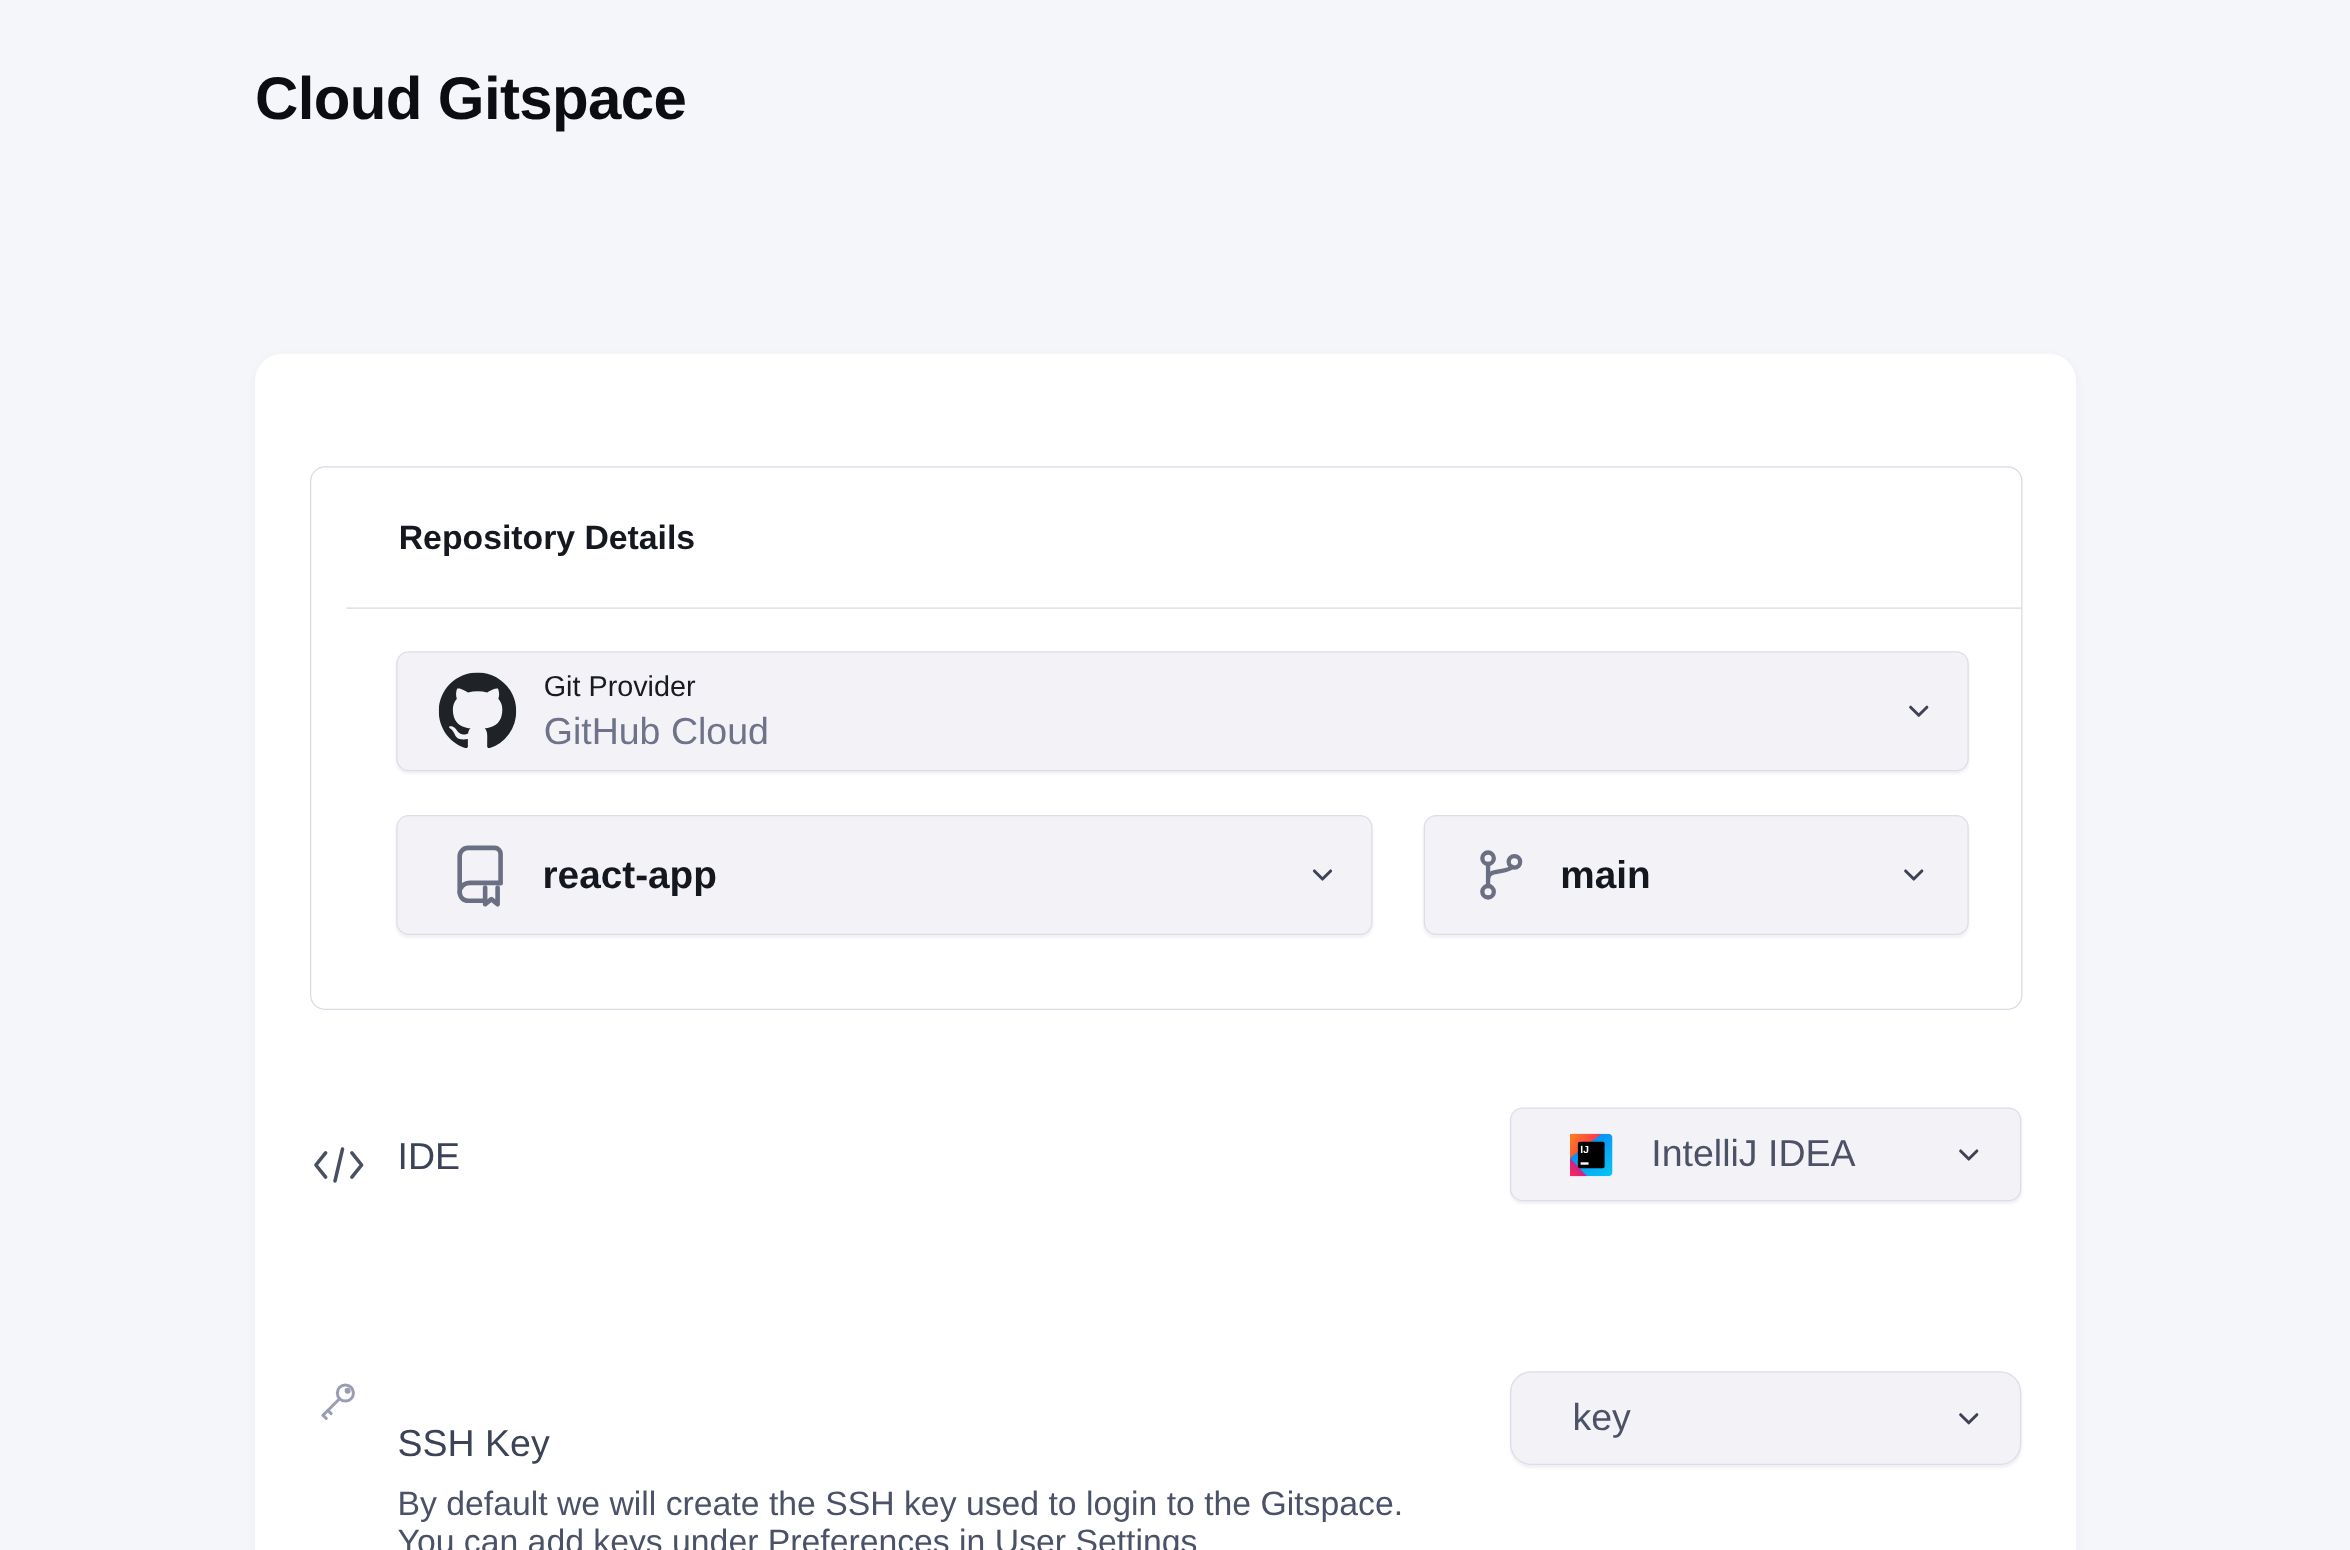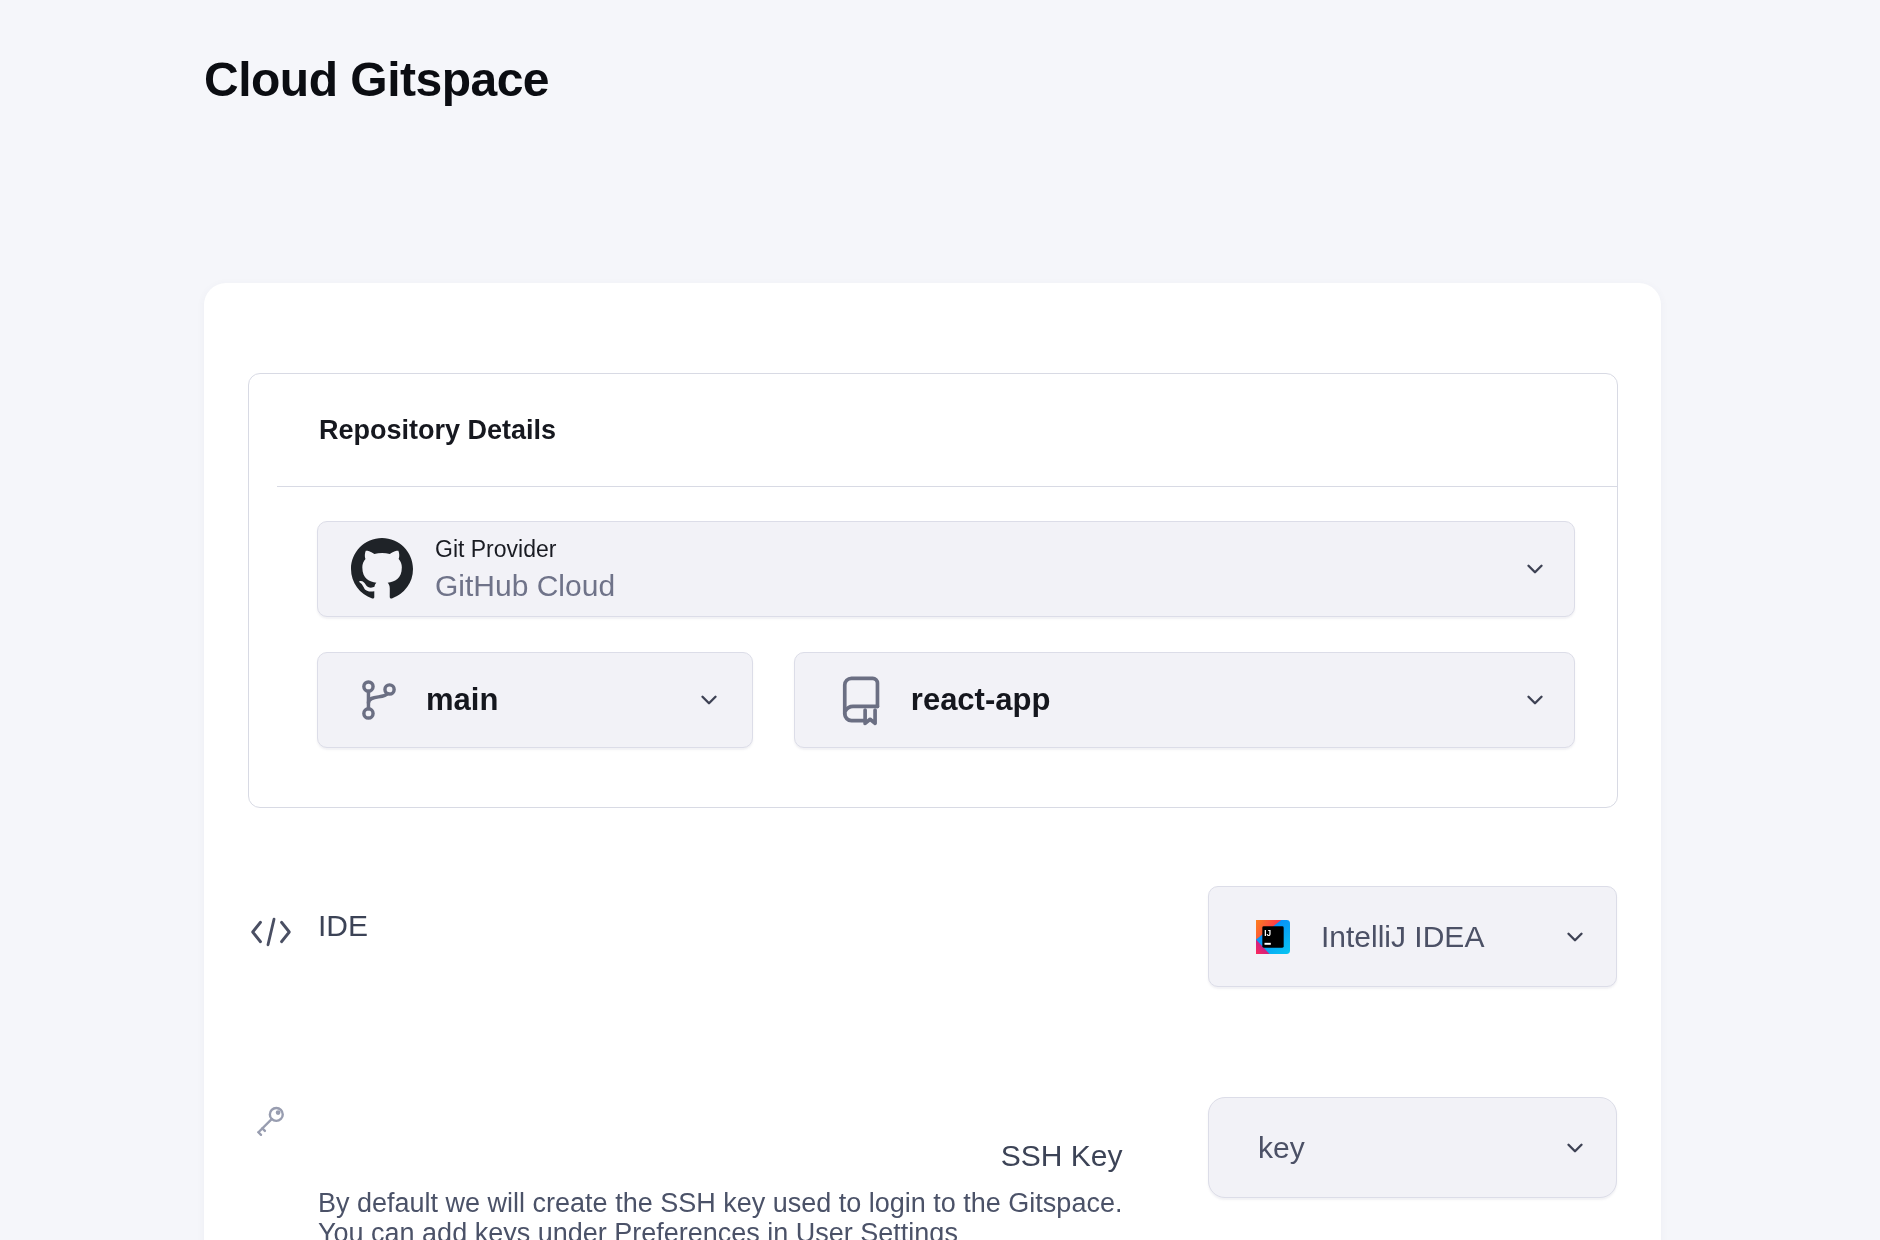--- a/index.html
+++ b/index.html
@@ -69,25 +69,25 @@
 
   .feature-icon { position:absolute; }
   .code-icon svg { width:42px; height:34px; display:block; }
   .key-icon svg  { width:36px; height:36px; display:block; }
   .ide-icon  { left:46px; top:632px; }
   .ssh-icon  { left:48px; top:820px; }
 
   .feature-text { position:absolute; left:114px; }
   .ide-text { top:626px; }
   .ssh-text { top:856px; }
-  .f-label { font-size:30px; font-weight:500; color:#3c4356;text-align:right; }
+  .f-label { font-size:30px; font-weight:500; color:#3c4356; }
   .f-desc  { font-size:27px; line-height:30px; color:#4b5268; margin-top:15px; }
   .f-desc span { display:block; }
 
-  .feature-select { position:absolute; left:1004px; width:409px; height:101px;text-align:center; }
+  .feature-select { position:absolute; left:1004px; width:409px; height:75px;text-align:center; }
   .ide-select { top:603px; padding:0 28px 0 47px; }
   .ssh-select { top:814px; padding:0 28px 0 49px;border-radius:17px; }
   .ij-logo svg { width:34px; height:34px; display:block; }
   .fs-text { font-size:30px; font-weight:500; color:#4c5166; }
   .ide-select .fs-text { margin-left:31px; }
 </style>
 </head>
 <body>
 
 <h1 class="page-title">Cloud Gitspace</h1>
@@ -117,49 +117,49 @@
         <span class="spacer"></span>
         <span class="chev">
           <svg viewBox="0 0 24 24" fill="none" stroke="#3e4254" stroke-width="2.2" stroke-linecap="round" stroke-linejoin="round">
               <path d="m6 9 6 6 6-6"></path>
             </svg>
         </span>
       </div>
 
       <div class="row2">
 
+        <div class="select repo-select">
+          <span class="book-icon">
+            <svg viewBox="0 0 24 24" fill="none" stroke="#6b6f83" stroke-width="1.7" stroke-linecap="round" stroke-linejoin="round">
+              <path d="M19.6 15V4.2c0-1.2-1-2.2-2.2-2.2H7.6C5.9 2 4.5 3.4 4.5 5.1v13.3"></path>
+              <path d="M4.5 18.4c0 1.7 1.4 3.1 3.1 3.1h5.7"></path>
+              <path d="M4.8 17c.7-1.3 2-2.1 3.5-2.1h11.3"></path>
+              <path d="M13.9 16.6v6.2l2.3-1.9 2.3 1.9v-6.2"></path>
+            </svg>
+          </span>
+          <span class="sel-text">react-app</span>
+          <span class="spacer"></span>
+          <span class="chev">
+            <svg viewBox="0 0 24 24" fill="none" stroke="#3e4254" stroke-width="2.2" stroke-linecap="round" stroke-linejoin="round">
+                <path d="m6 9 6 6 6-6"></path>
+              </svg>
+          </span>
+        </div>
+
         <div class="select branch-select">
           <span class="branch-icon">
             <svg viewBox="0 0 24 24" fill="none" stroke="#6b6f83" stroke-width="1.8" stroke-linecap="round" stroke-linejoin="round">
               <circle cx="6.5" cy="5" r="2.4"></circle>
               <circle cx="6.5" cy="19" r="2.4"></circle>
               <circle cx="17.5" cy="6.5" r="2.4"></circle>
               <path d="M6.5 7.4v9.2"></path>
               <path d="M6.5 13.5c0-4.2 8.2-2.2 10-4.9"></path>
             </svg>
           </span>
           <span class="sel-text">main</span>
-          <span class="spacer"></span>
-          <span class="chev">
-            <svg viewBox="0 0 24 24" fill="none" stroke="#3e4254" stroke-width="2.2" stroke-linecap="round" stroke-linejoin="round">
-                <path d="m6 9 6 6 6-6"></path>
-              </svg>
-          </span>
-        </div>
-
-        <div class="select repo-select">
-          <span class="book-icon">
-            <svg viewBox="0 0 24 24" fill="none" stroke="#6b6f83" stroke-width="1.7" stroke-linecap="round" stroke-linejoin="round">
-              <path d="M19.6 15V4.2c0-1.2-1-2.2-2.2-2.2H7.6C5.9 2 4.5 3.4 4.5 5.1v13.3"></path>
-              <path d="M4.5 18.4c0 1.7 1.4 3.1 3.1 3.1h5.7"></path>
-              <path d="M4.8 17c.7-1.3 2-2.1 3.5-2.1h11.3"></path>
-              <path d="M13.9 16.6v6.2l2.3-1.9 2.3 1.9v-6.2"></path>
-            </svg>
-          </span>
-          <span class="sel-text">react-app</span>
           <span class="spacer"></span>
           <span class="chev">
             <svg viewBox="0 0 24 24" fill="none" stroke="#3e4254" stroke-width="2.2" stroke-linecap="round" stroke-linejoin="round">
                 <path d="m6 9 6 6 6-6"></path>
               </svg>
           </span>
         </div>
 
       </div>
     </div>

